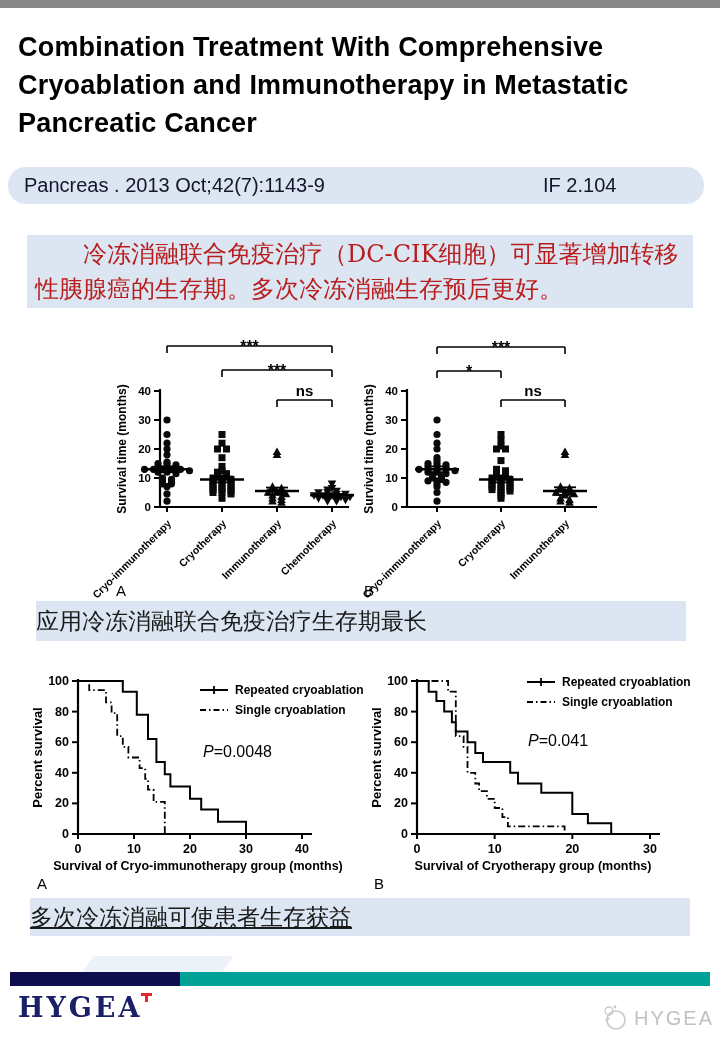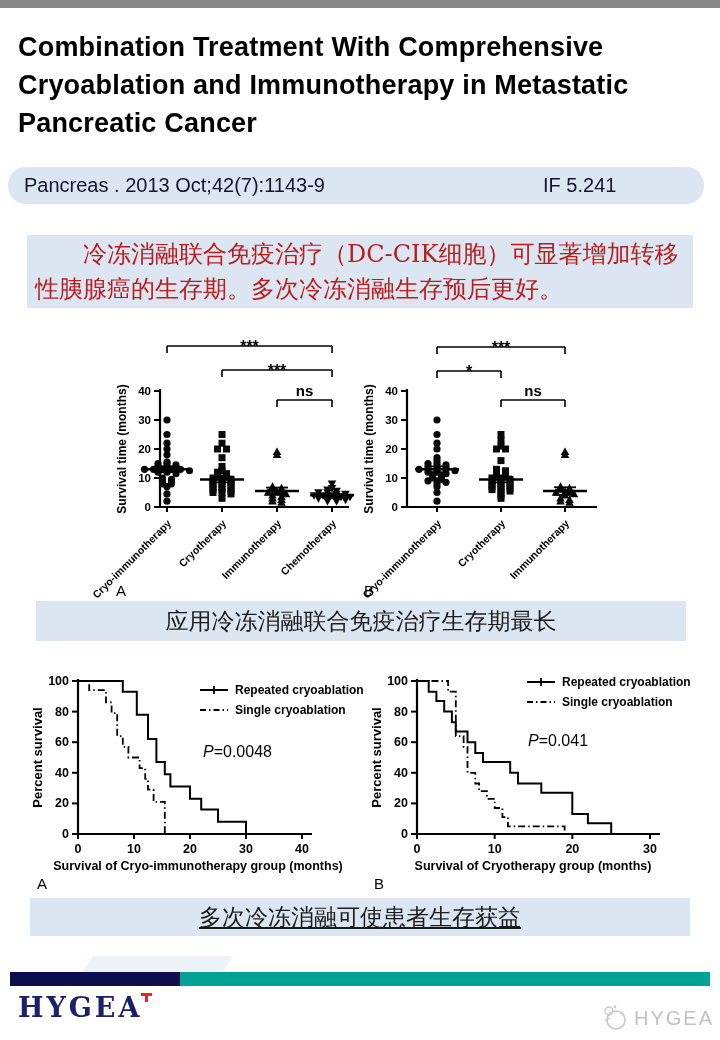--- a/index.html
+++ b/index.html
@@ -20,21 +20,21 @@
   .citation-bar .cit{padding-left:16px;}
   .citation-bar .if{position:absolute; left:535px; top:0;}
   .summary-box{
     position:absolute; left:27px; top:227px; width:666px; height:73px;
     background:var(--accent-bg,#dbe6f2);
     font-family:"DejaVu Serif","Liberation Serif",serif;
     font-size:24px; line-height:35px; color:#b91c1c;
   }
   .summary-box p{margin:2px 8px 0 8px; text-indent:2em;}
   .caption{
-    position:absolute; background:var(--accent-bg,#dbe6f2); text-align:center;
+    position:absolute; background:var(--accent-bg,#dbe6f2); text-align:left;
     font-family:"DejaVu Serif","Liberation Serif",serif; color:#1a1a1a; font-size:23px;
   }
   .caption.c1{left:36px; top:593px; width:650px; height:40px; line-height:40px;}
   .caption.c2{left:30px; top:890px; width:660px; height:38px; line-height:38px;text-decoration:underline;}
   svg.chart{position:absolute; overflow:visible;}
   svg.chart text{fill:#000; font-family:"Liberation Sans", sans-serif;}
   #dotA{left:8px;   top:315px;}
   #dotB{left:352px; top:315px;}
   #kmA {left:22px;  top:654px;}
   #kmB {left:362px; top:654px;}
@@ -64,21 +64,21 @@
 </style>
 </head>
 <body>
 
 <div class="slide">
 
   <div class="title">Combination Treatment With Comprehensive Cryoablation and Immunotherapy in Metastatic Pancreatic Cancer</div>
 
   <div class="citation-bar">
     <span class="cit">Pancreas . 2013 Oct;42(7):1143-9</span>
-    <span class="if">IF 5.241</span>
+    <span class="if">IF 2.104</span>
   </div>
 
   <div class="summary-box">
     <p>冷冻消融联合免疫治疗（DC-CIK细胞）可显著增加转移性胰腺癌的生存期。多次冷冻消融生存预后更好。</p>
   </div>
 
   <svg id="dotA" class="chart" width="345" height="282" viewBox="0 0 345 282">
       <line x1="152" y1="66" x2="152" y2="184" stroke="#000" stroke-width="2.2"></line>
       <line x1="151" y1="184" x2="341" y2="184" stroke="#000" stroke-width="2.2"></line>
       <line x1="146" y1="184" x2="152" y2="184" stroke="#000" stroke-width="2"></line>

